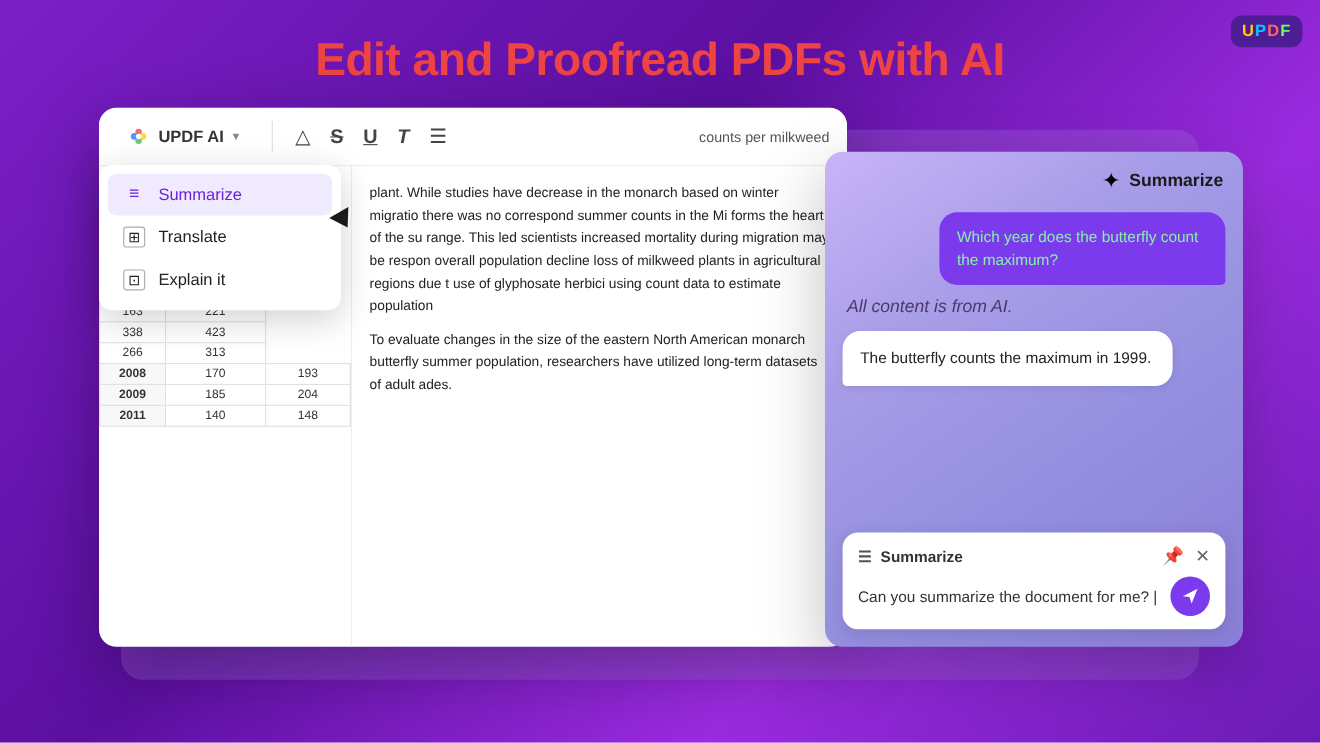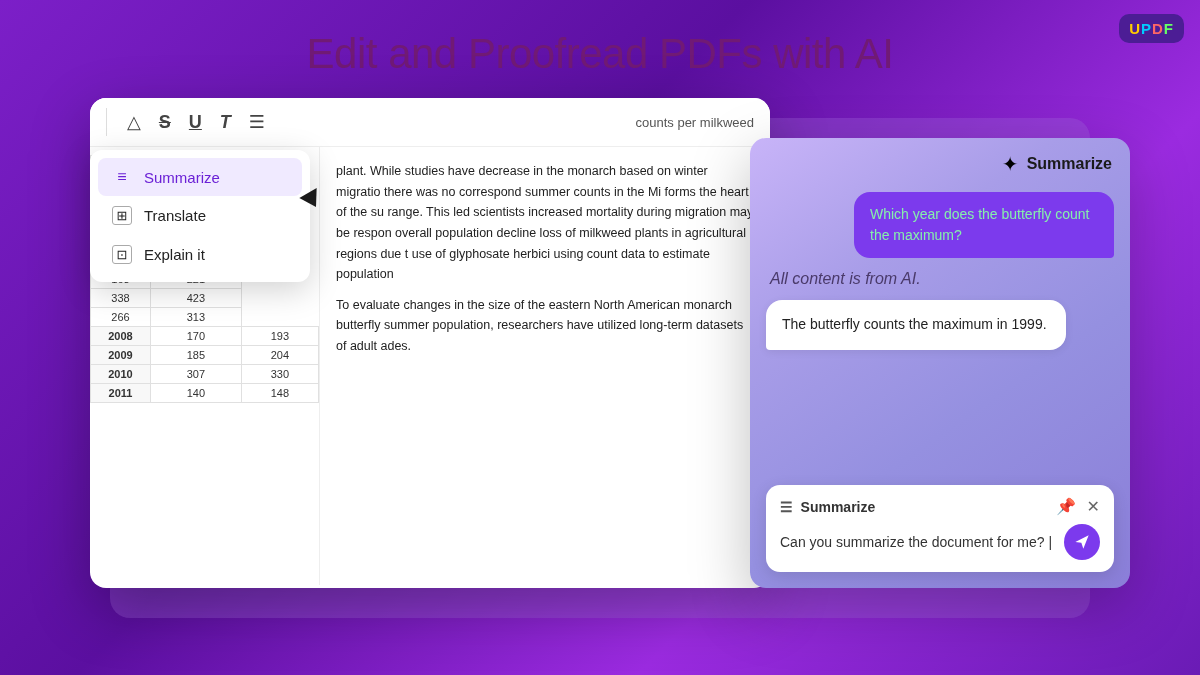--- a/index.html
+++ b/index.html
@@ -12,23 +12,23 @@
       position: relative;
     }
 
     
     .header {
       text-align: center;
       padding: 30px 0 20px;
       position: relative;
     }
     .header h1 {
-      color: #701a75;
+      color: #ef4444;
       font-size: 42px;
-      font-weight: 400;
+      font-weight: 700;
       letter-spacing: -0.5px;
     }
 
     
     .updf-logo {
       position: absolute;
       top: 14px;
       right: 16px;
       background: #4c1d95;
       border-radius: 10px;
@@ -374,20 +374,32 @@
   <h1>Edit and Proofread PDFs with AI</h1>
 </div>
 
 <div class="main-area">
 
   <div class="bg-card"></div>
 
   <div class="pdf-panel">
 
     <div class="toolbar">
+      <div class="toolbar-brand">
+
+        <svg class="brand-icon" viewBox="0 0 24 24">
+          <circle cx="12" cy="8" r="3" fill="#ff6b6b"></circle>
+          <circle cx="16" cy="12" r="3" fill="#ffd93d"></circle>
+          <circle cx="12" cy="16" r="3" fill="#6bcb77"></circle>
+          <circle cx="8" cy="12" r="3" fill="#4d96ff"></circle>
+          <circle cx="12" cy="12" r="2.5" fill="white"></circle>
+        </svg>
+        <span>UPDF AI</span>
+        <span style="font-size:10px;color:#888">▼</span>
+      </div>
       <div class="toolbar-divider"></div>
       <div class="toolbar-icons">
 
         <span class="toolbar-icon">△</span>
 
         <span class="toolbar-icon" style="text-decoration:line-through;font-weight:bold">S</span>
 
         <span class="toolbar-icon" style="text-decoration:underline;font-weight:bold">U</span>
 
         <span class="toolbar-icon" style="font-weight:bold;font-style:italic">T</span>
@@ -440,25 +452,20 @@
               </tr>
               <tr>
                 <td class="year-col">2008</td>
                 <td>170</td>
                 <td>193</td>
               </tr>
               <tr>
                 <td class="year-col">2009</td>
                 <td>185</td>
                 <td>204</td>
-              </tr>
-              <tr>
-                <td class="year-col">2010</td>
-                <td>307</td>
-                <td>330</td>
               </tr>
               <tr>
                 <td class="year-col">2011</td>
                 <td>140</td>
                 <td>148</td>
               </tr>
             </tbody>
         </table>
       </div>
 

